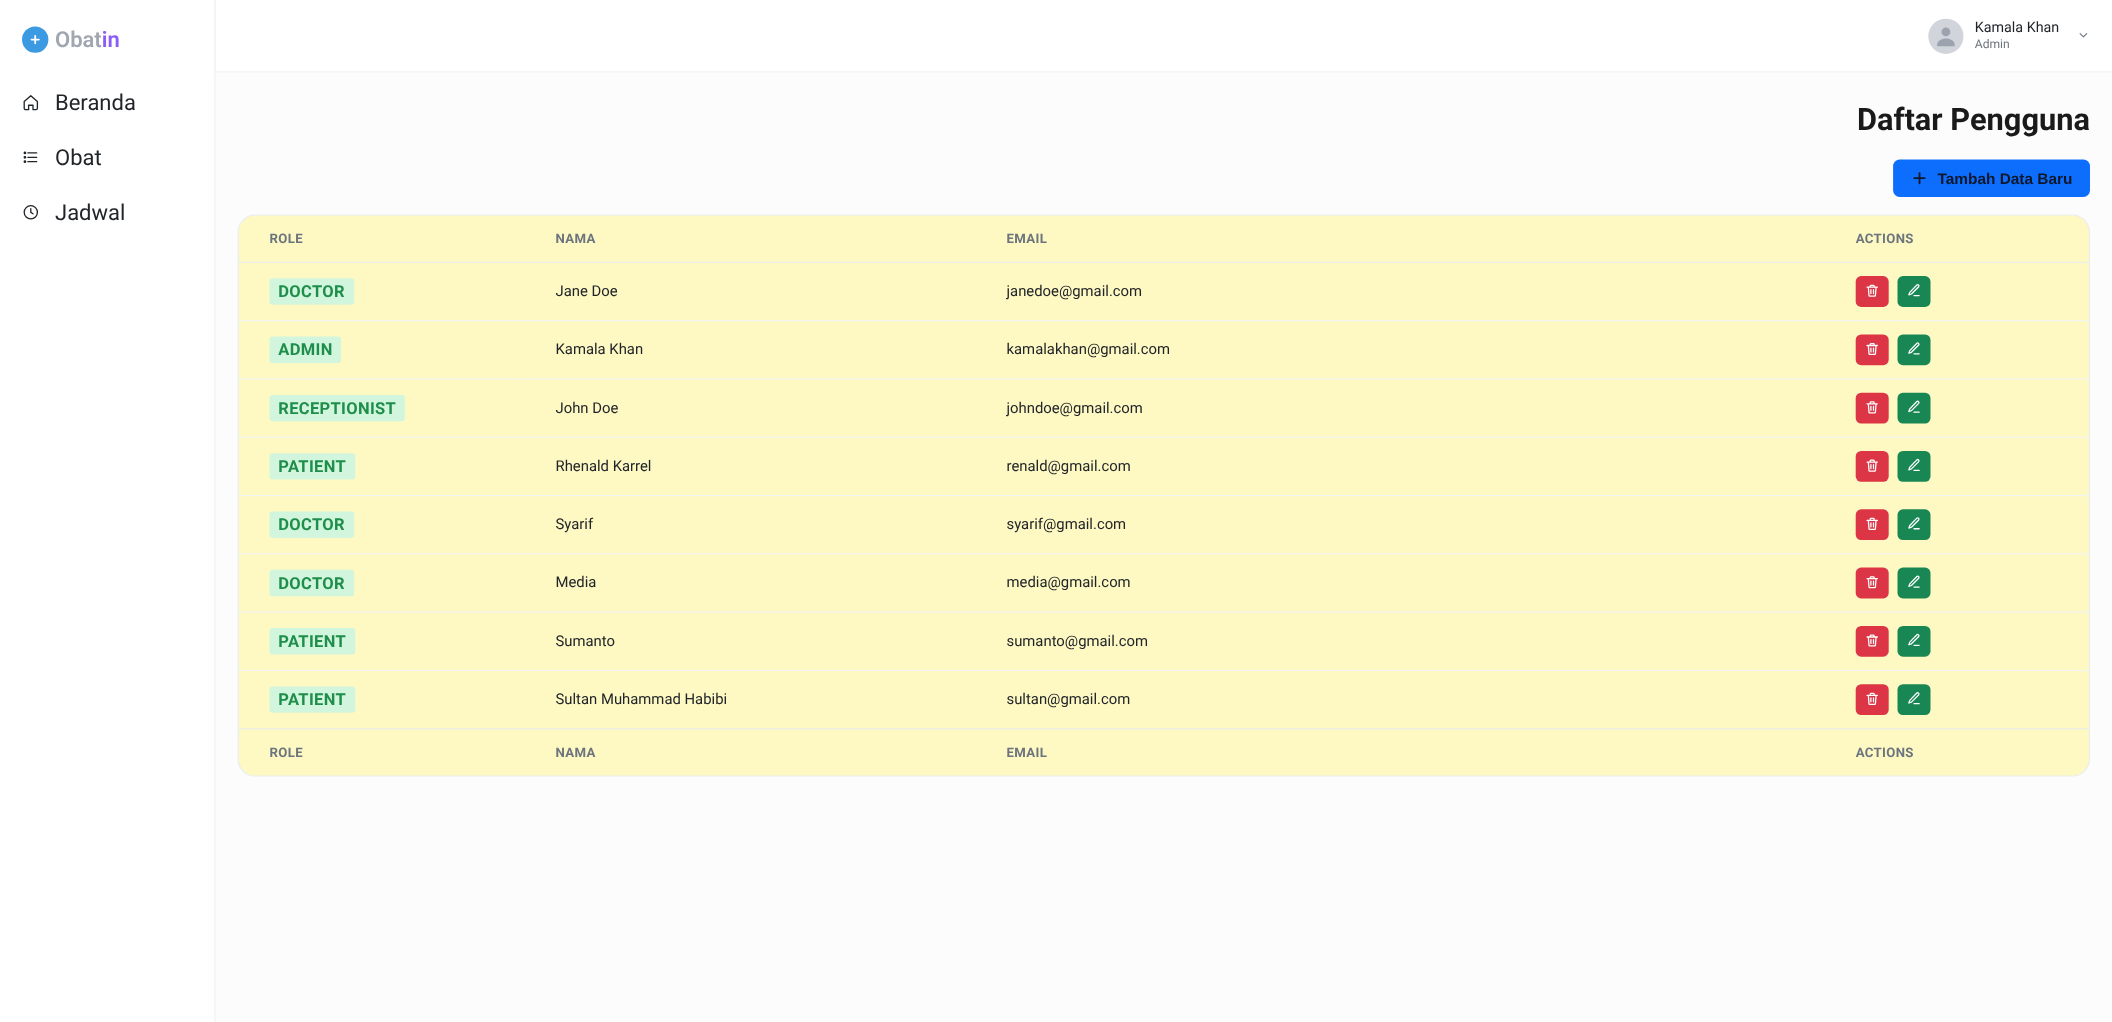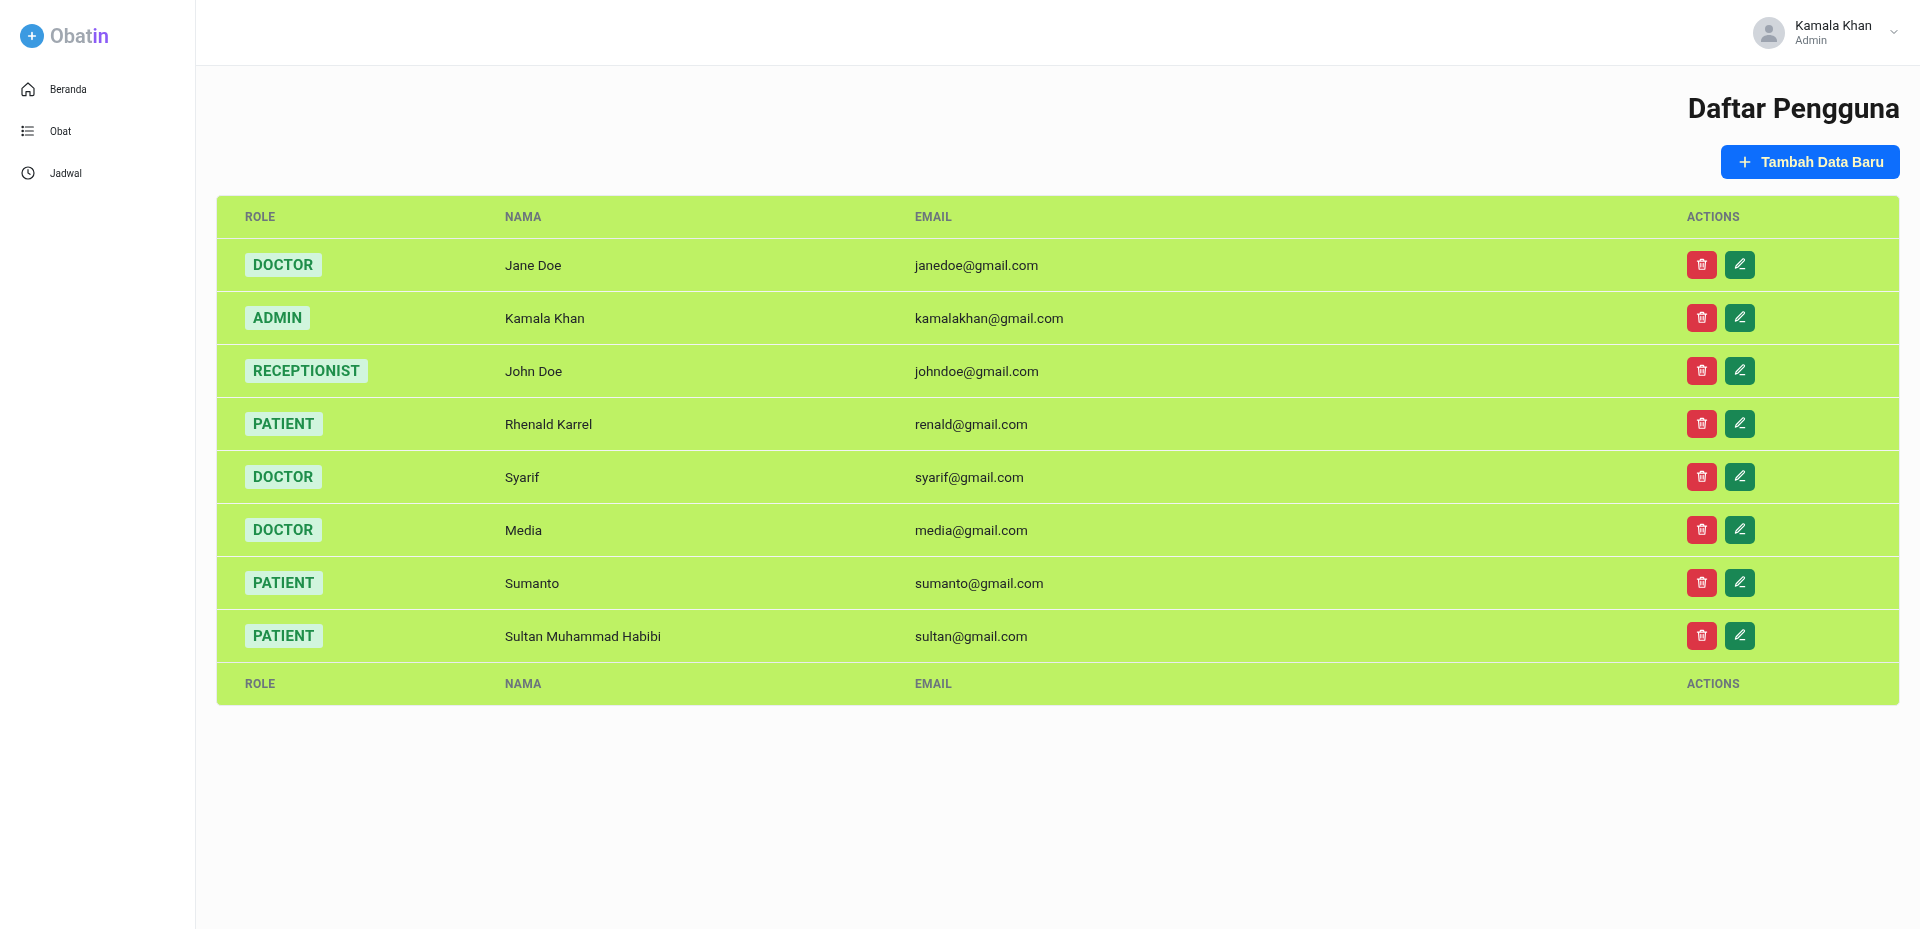--- a/index.html
+++ b/index.html
@@ -6,36 +6,36 @@
 body { font-family:-apple-system,BlinkMacSystemFont,"Segoe UI",Roboto,"Helvetica Neue",Arial,sans-serif; background:#fff; color:#212529; }
 .layout { display:flex; min-height:100vh; }
 .sidebar { width:196px; border-right:1px solid #e9ecef; padding:18px 0; }
 .logo-wrap { padding:6px 20px 20px 20px; display:flex; align-items:center; gap:6px; }
 .logo-icon { width:24px; height:24px; border-radius:50%; background:#3b9ae1; display:flex; align-items:center; justify-content:center; }
 .logo-icon svg { width:16px; height:16px; }
 .logo-text { font-size:20px; font-weight:600; display:flex; }
 .logo-sehat { color:#a0a7b0; }
 .logo-in { color:#8b5cf6; }
 .nav { list-style:none; }
-.nav li a { display:flex; align-items:center; gap:14px; padding:13px 20px; color:#212529; text-decoration:none; font-size:10px; }
+.nav li a { display:flex; align-items:center; gap:14px; padding:13px 20px; color:#212529; text-decoration:none; font-size:20px; }
 .nav .ico { width:16px; height:16px; display:flex; align-items:center; justify-content:center; color:#212529; }
 .main { flex:1; display:flex; flex-direction:column; }
 .topbar { height:66px; display:flex; align-items:center; justify-content:flex-end; padding:0 20px; border-bottom:1px solid #e9ecef; }
 .user-box { display:flex; align-items:center; gap:10px; cursor:pointer; }
 .avatar { width:32px; height:32px; border-radius:50%; background:#d1d5db; display:flex; align-items:center; justify-content:center; }
 .avatar svg { width:24px; height:24px; color:#9ca3af; }
 .user-meta { display:flex; flex-direction:column; line-height:1.2; }
 .user-name { font-size:13px; color:#212529; }
 .user-role { font-size:11px; color:#6c757d; }
 .chevron { margin-left:6px; color:#6c757d; }
 .content { padding:26px 20px; background:#fcfcfc; flex:1; }
 .page-title { font-size:28px; font-weight:700; color:#1a1a1a; margin-bottom:20px;text-align:right; }
 .toolbar { display:flex; justify-content:flex-end; margin-bottom:16px; }
-.btn-primary { background:#0d6efd; color:#fef9c3; border:none; border-radius:6px; padding:9px 16px; font-size:14px; font-weight:600; display:flex; align-items:center; gap:8px; cursor:pointer; }
-.card { background:#bef264; border:1px solid #e9ecef; border-radius:5px; overflow:hidden; }
+.btn-primary { background:#0d6efd; color:#0f172a; border:none; border-radius:6px; padding:9px 16px; font-size:14px; font-weight:600; display:flex; align-items:center; gap:8px; cursor:pointer; }
+.card { background:#fef9c3; border:1px solid #e9ecef; border-radius:16px; overflow:hidden; }
 table { width:100%; border-collapse:collapse; }
 thead th, tfoot th { text-align:left; font-size:12px; font-weight:700; color:#6c757d; letter-spacing:.3px; padding:14px 28px; border-bottom:1px solid #e9ecef; }
 tfoot th { border-bottom:none; border-top:1px solid #e9ecef; }
 tbody td { padding:12px 28px; font-size:13.5px; color:#212529; border-bottom:1px solid #f1f3f5; vertical-align:middle; }
 tbody tr:last-child td { border-bottom:none; }
 .badge { display:inline-block; background:#d1f5dd; color:#1e8e4a; font-size:15px; font-weight:700; padding:3px 8px; border-radius:3px; letter-spacing:.3px; }
 .actions { display:flex; gap:8px; }
 .icon-btn { width:30px; height:28px; border:none; border-radius:5px; display:flex; align-items:center; justify-content:center; cursor:pointer; color:#fff; }
 .btn-del { background:#dc3545; }
 .btn-edit { background:#198754; }

